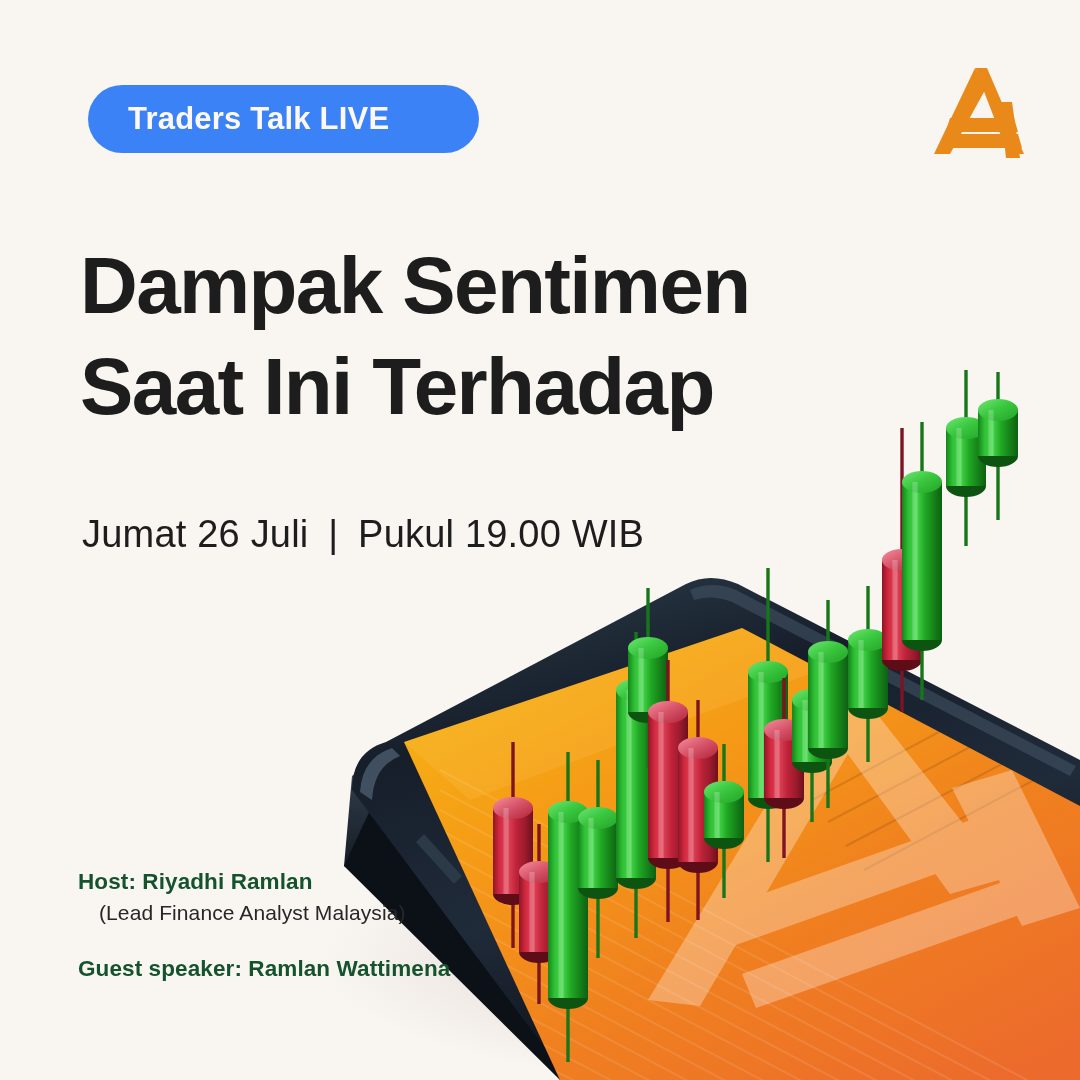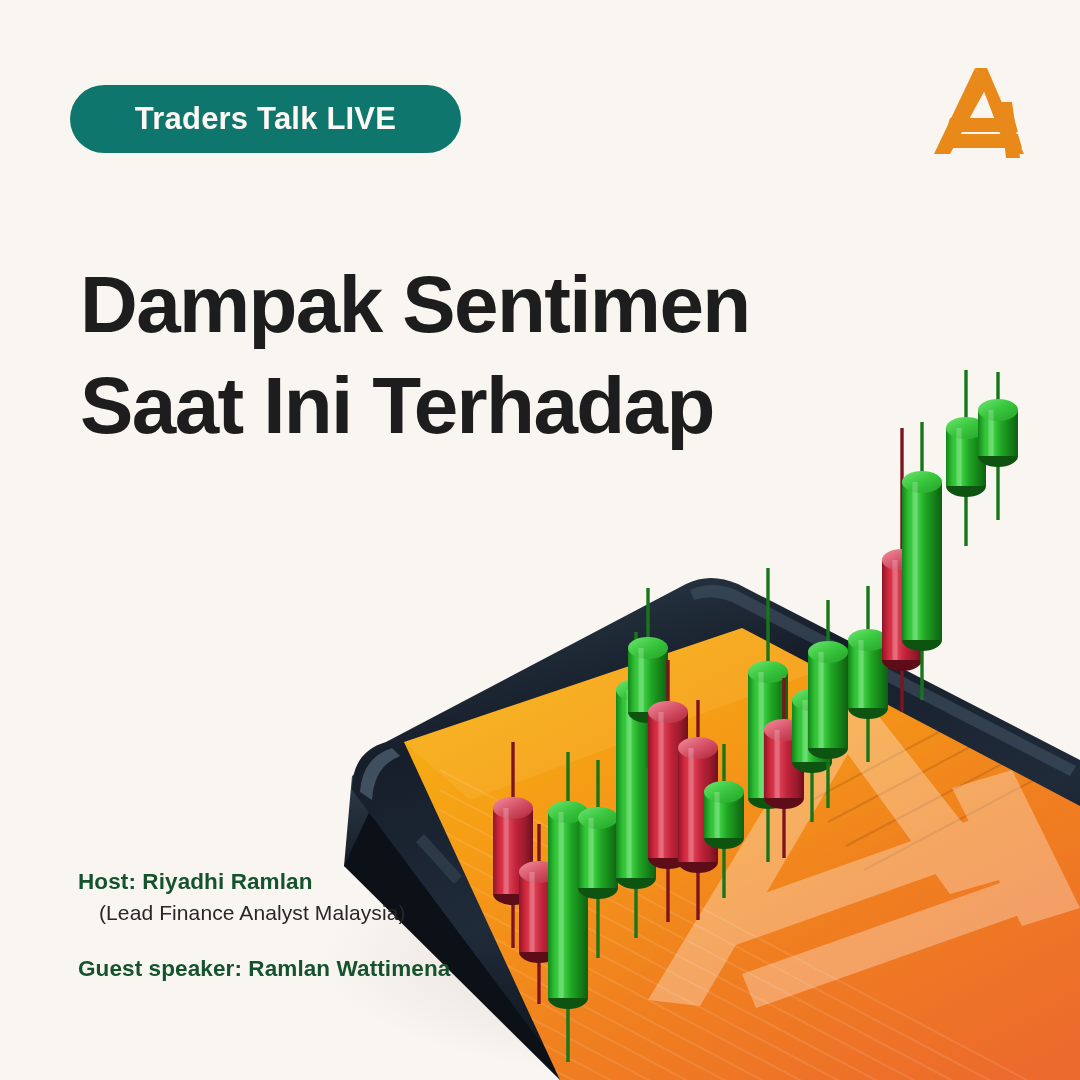--- a/index.html
+++ b/index.html
@@ -10,35 +10,35 @@
     overflow:hidden;
   }
   #poster{
     position:relative;width:1080px;height:1080px;
     background:#f9f5f1;
     overflow:hidden;
   }
 
   
   .badge{
-    position:absolute;left:70px;top:85px;
+    position:absolute;left:88px;top:85px;
     height:68px;min-width:391px;box-sizing:border-box;
-    display:flex;align-items:center;justify-content:center;
+    display:flex;align-items:center;justify-content:flex-start;
     padding:0 40px;
-    background:#0f766e;border-radius:34px;
+    background:#3b82f6;border-radius:34px;
     color:#fdf8f3;font-size:31px;font-weight:bold;
     letter-spacing:.2px;white-space:nowrap;
   }
 
   
   .logo{position:absolute;left:928px;top:62px;width:102px;height:100px;}
 
   
   .headline{
-    position:absolute;left:80px;top:200px;width:720px;
+    position:absolute;left:80px;top:181px;width:720px;
     color:#1d1d1d;
     font-size:80px;line-height:101px;font-weight:bold;
     letter-spacing:-1.6px;
   }
   .headline .hl-line{display:block;white-space:nowrap;}
 
   
   .dateline{
     position:absolute;left:82px;top:513px;
     color:#1d1d1d;font-size:38px;font-weight:400;
@@ -345,20 +345,25 @@
       <polygon points="26,72 90,72 94,86 22,86"></polygon>
       <polygon points="72,40 84,40 92,96 78,96"></polygon>
     </g>
   </svg>
 
   <h1 class="headline">
     <span class="hl-line">Dampak Sentimen</span>
     <span class="hl-line">Saat Ini Terhadap</span>
   </h1>
 
+  <div class="dateline">
+    <span>Jumat 26 Juli</span>
+    <span class="sep">|</span>
+    <span>Pukul 19.00 WIB</span>
+  </div>
 
   <div class="credits">
     <div class="credit-block">
       <div class="credit-name">Host: Riyadhi Ramlan</div>
       <div class="credit-role">(Lead Finance Analyst Malaysia)</div>
     </div>
     <div class="credit-block">
       <div class="credit-name">Guest speaker: Ramlan Wattimena</div>
     </div>
   </div>

